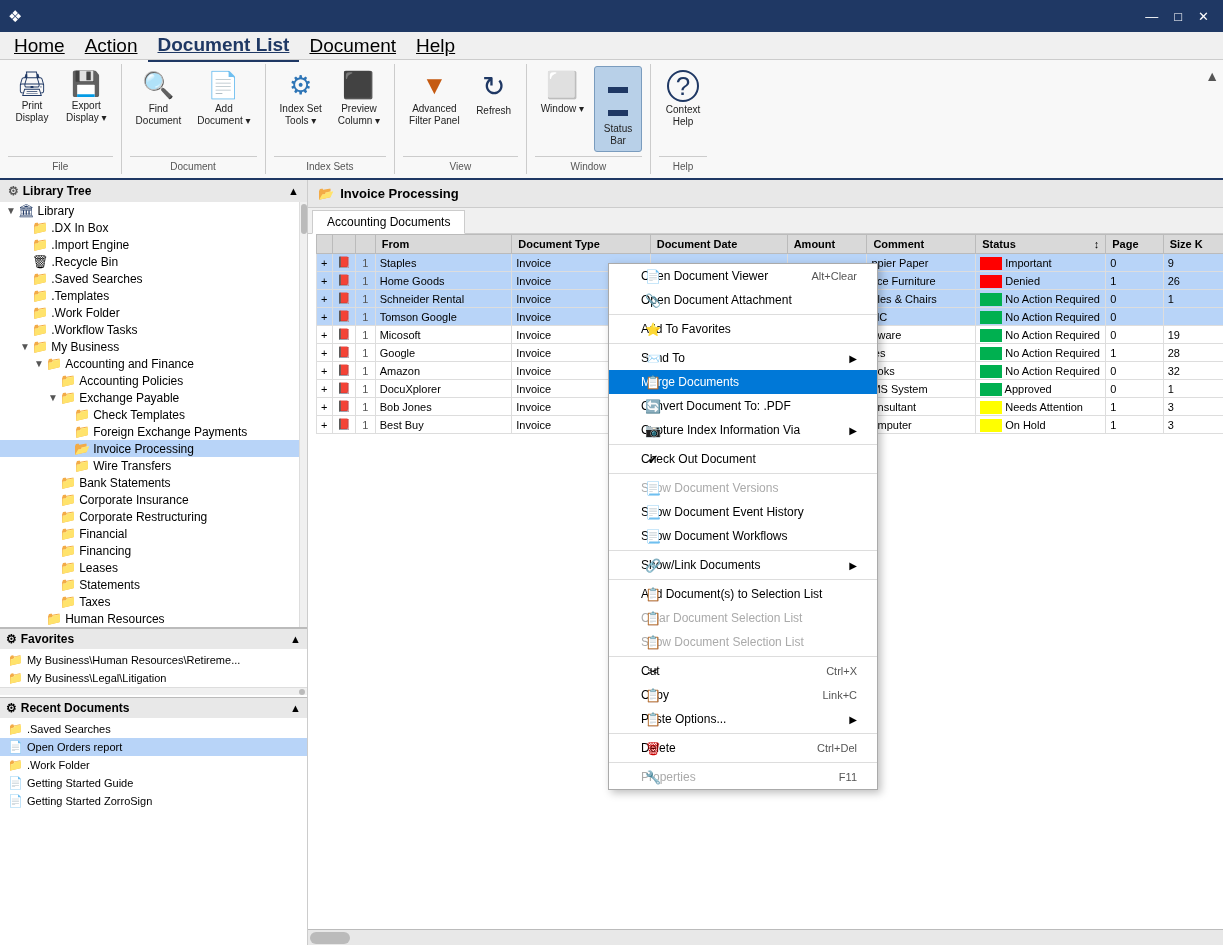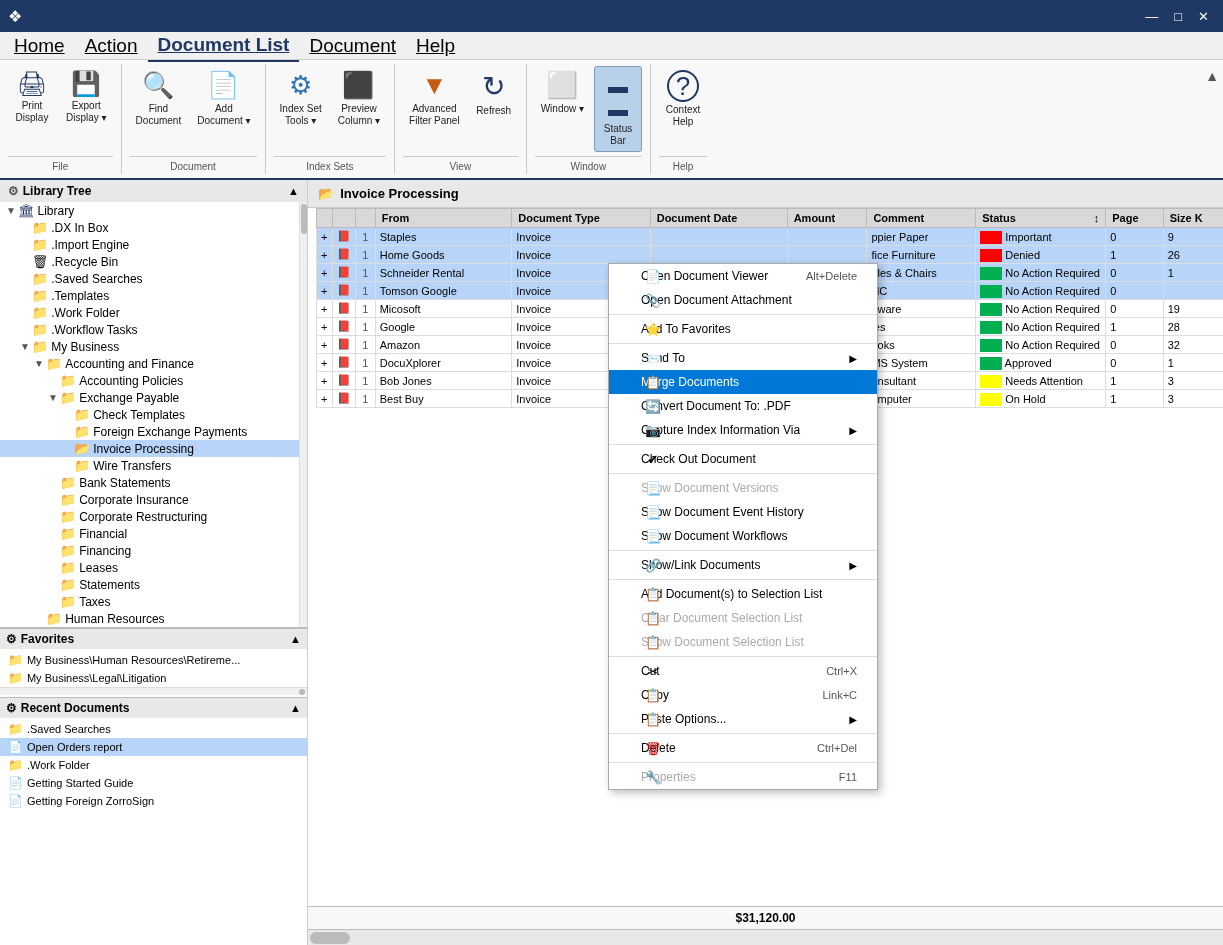--- a/index.html
+++ b/index.html
@@ -391,30 +391,33 @@
         <div class="section-item">
           <span class="item-icon">📁</span>
           <span>.Work Folder</span>
         </div>
         <div class="section-item">
           <span class="item-icon">📄</span>
           <span>Getting Started Guide</span>
         </div>
         <div class="section-item">
           <span class="item-icon">📄</span>
-          <span>Getting Foreign ZorroSign</span>
+          <span>Getting Started ZorroSign</span>
         </div>
       </div>
     </div>
   </div>
 
   <div id="doc-panel">
     <div id="doc-panel-header">
       <span>📂</span>
       <span>Invoice Processing</span>
+    </div>
+    <div id="doc-tabs">
+      <div class="doc-tab active">Accounting Documents</div>
     </div>
     <div id="doc-table-container">
       <table id="doc-table">
         <thead>
           <tr>
             <th style="width:16px;"></th>
             <th style="width:20px;"></th>
             <th style="width:20px;"></th>
             <th>From</th>
             <th>Document Type</th>
@@ -564,39 +567,34 @@
             <td></td>
             <td>omputer</td>
             <td class="status-cell"><span class="status-yellow">&nbsp;&nbsp;&nbsp;&nbsp;&nbsp;</span> On Hold</td>
             <td>1</td>
             <td>3</td>
           </tr>
         </tbody>
       </table>
     </div>
 
-    <div id="doc-footer">
-      <span style="flex:1;"></span>
-      <span class="total">$31,120.00</span>
-      <span style="flex:1;"></span>
-    </div>
 
     <div id="bottom-scrollbar">
       <div class="scroll-thumb"></div>
     </div>
   </div>
 </div>
 
 <div id="context-menu">
   <div class="ctx-item">
     <div class="ctx-item-content">
       <span class="ctx-icon">📄</span>
       <span>Open Document Viewer</span>
     </div>
-    <span class="ctx-shortcut">Alt+Delete</span>
+    <span class="ctx-shortcut">Alt+Clear</span>
   </div>
   <div class="ctx-item">
     <div class="ctx-item-content">
       <span class="ctx-icon">📎</span>
       <span>Open Document Attachment</span>
     </div>
   </div>
   <div class="ctx-separator"></div>
   <div class="ctx-item">
     <div class="ctx-item-content">

